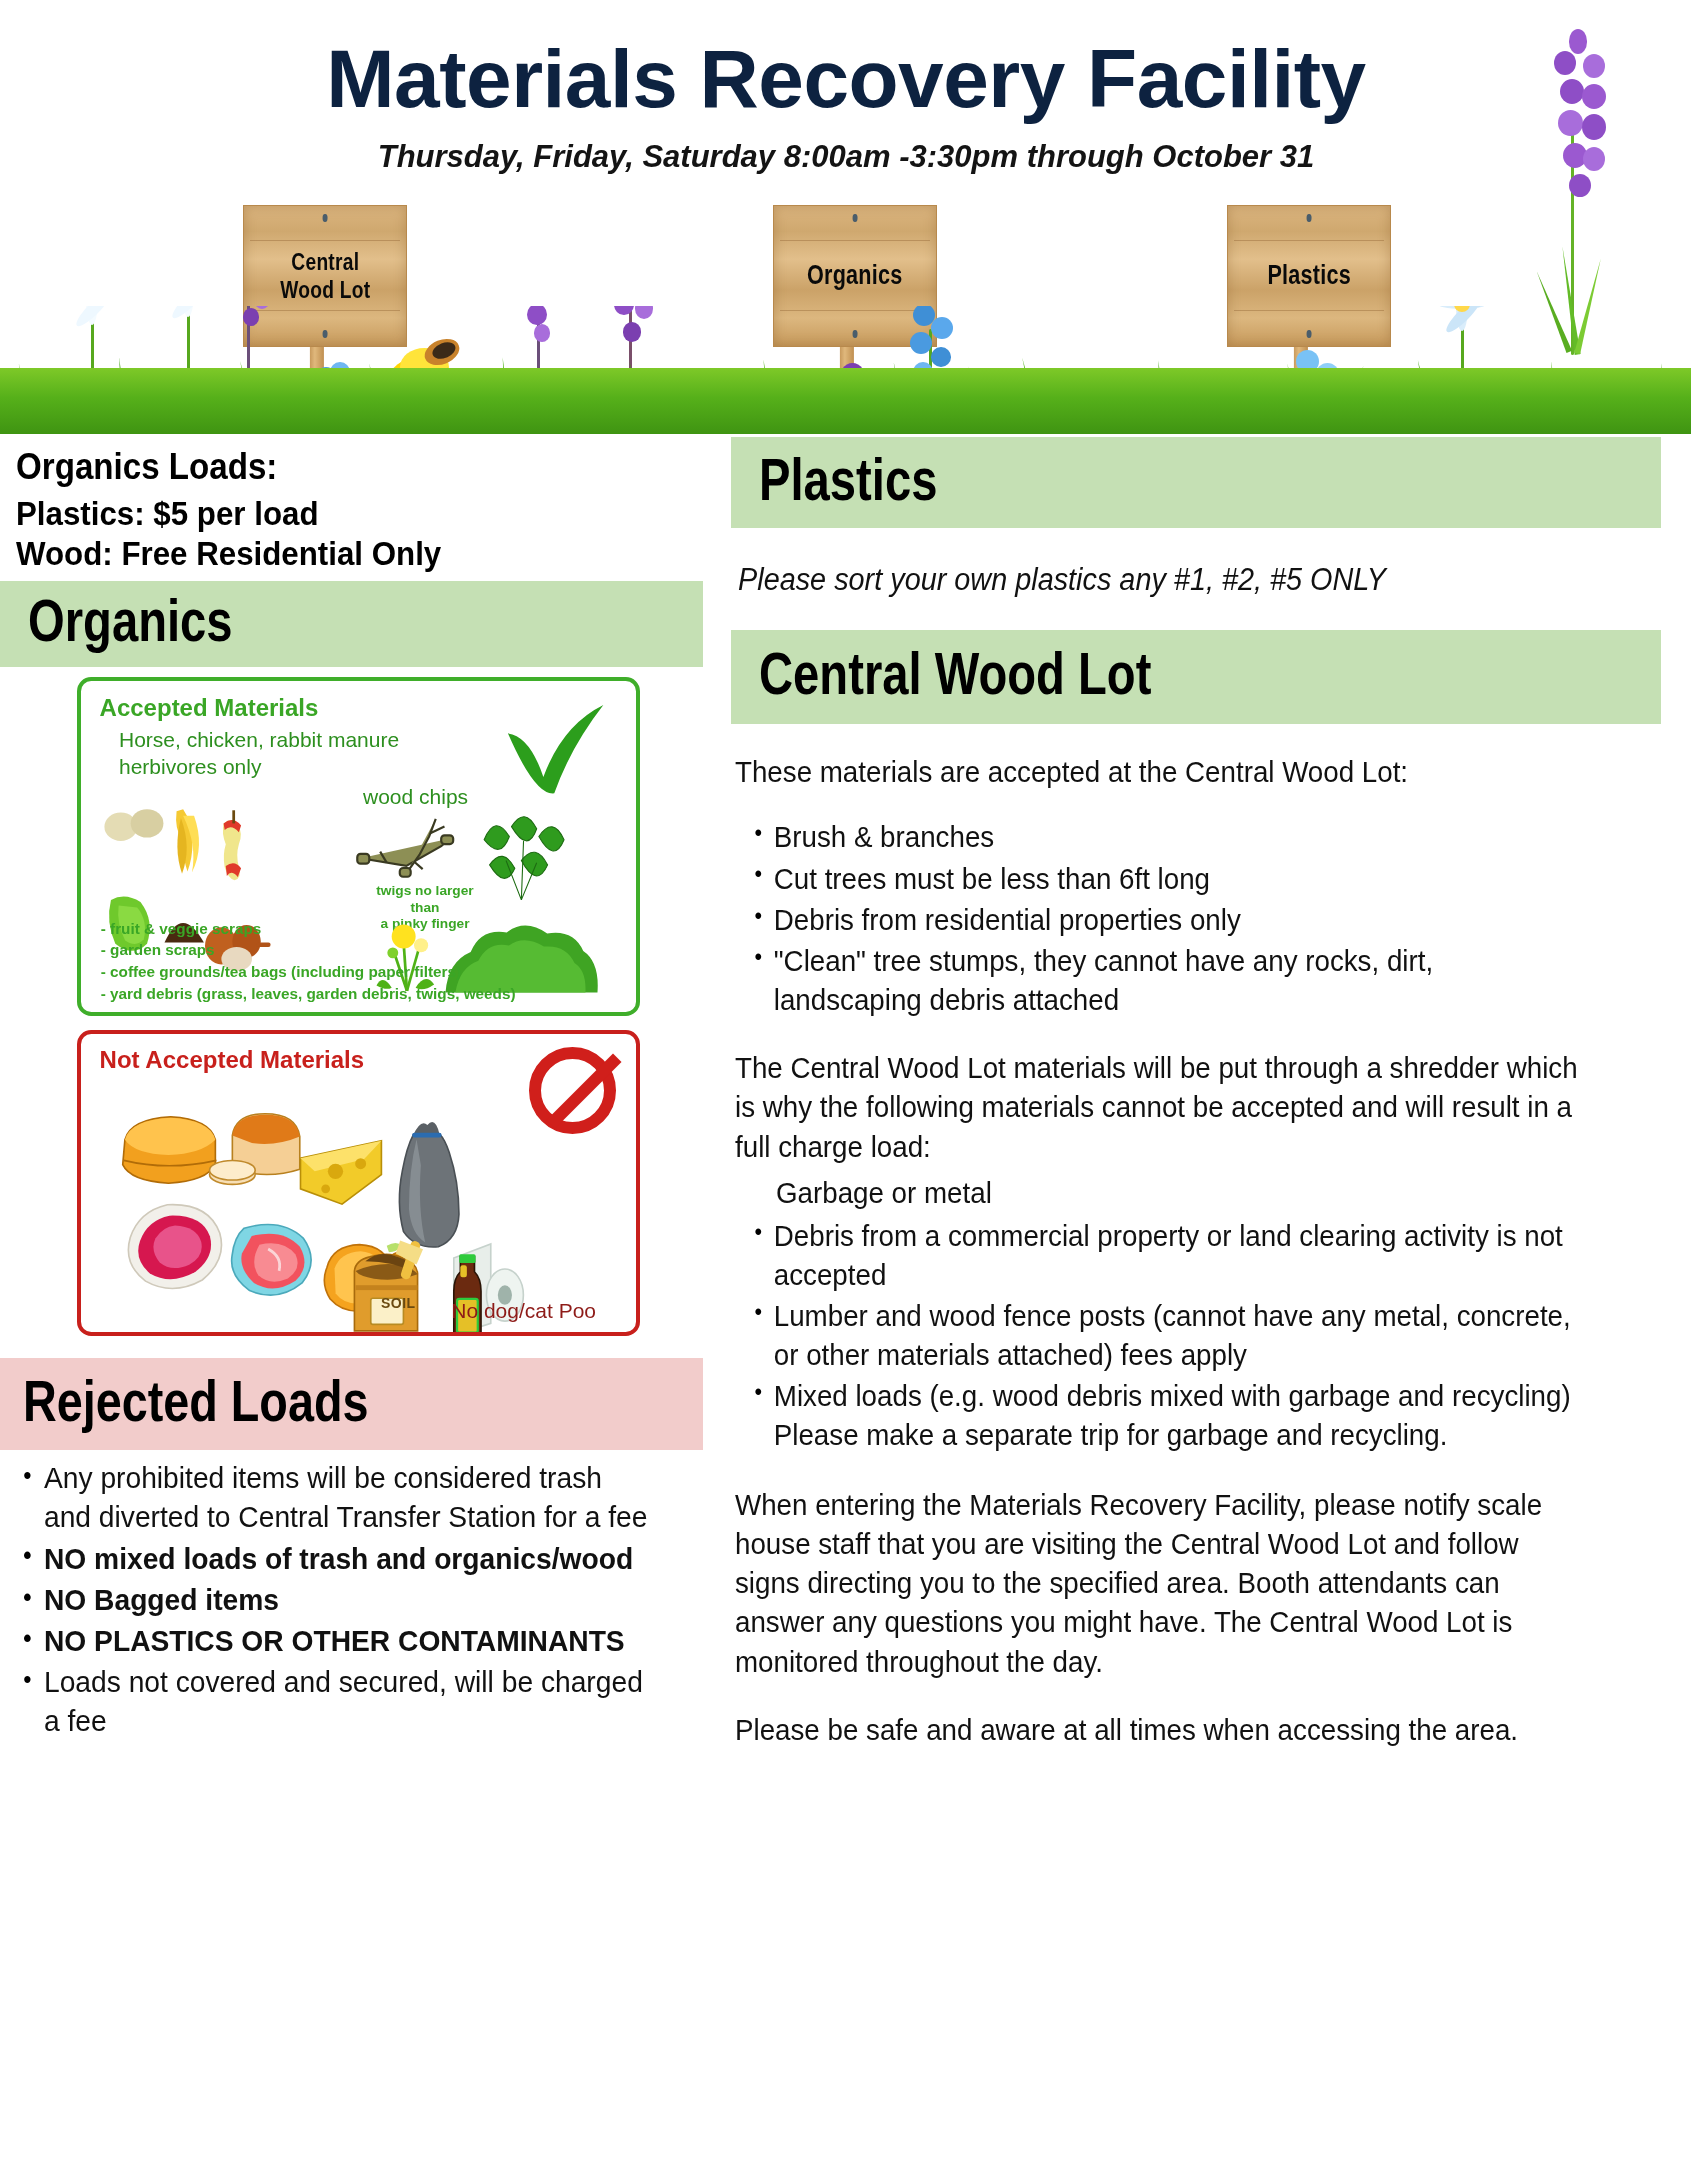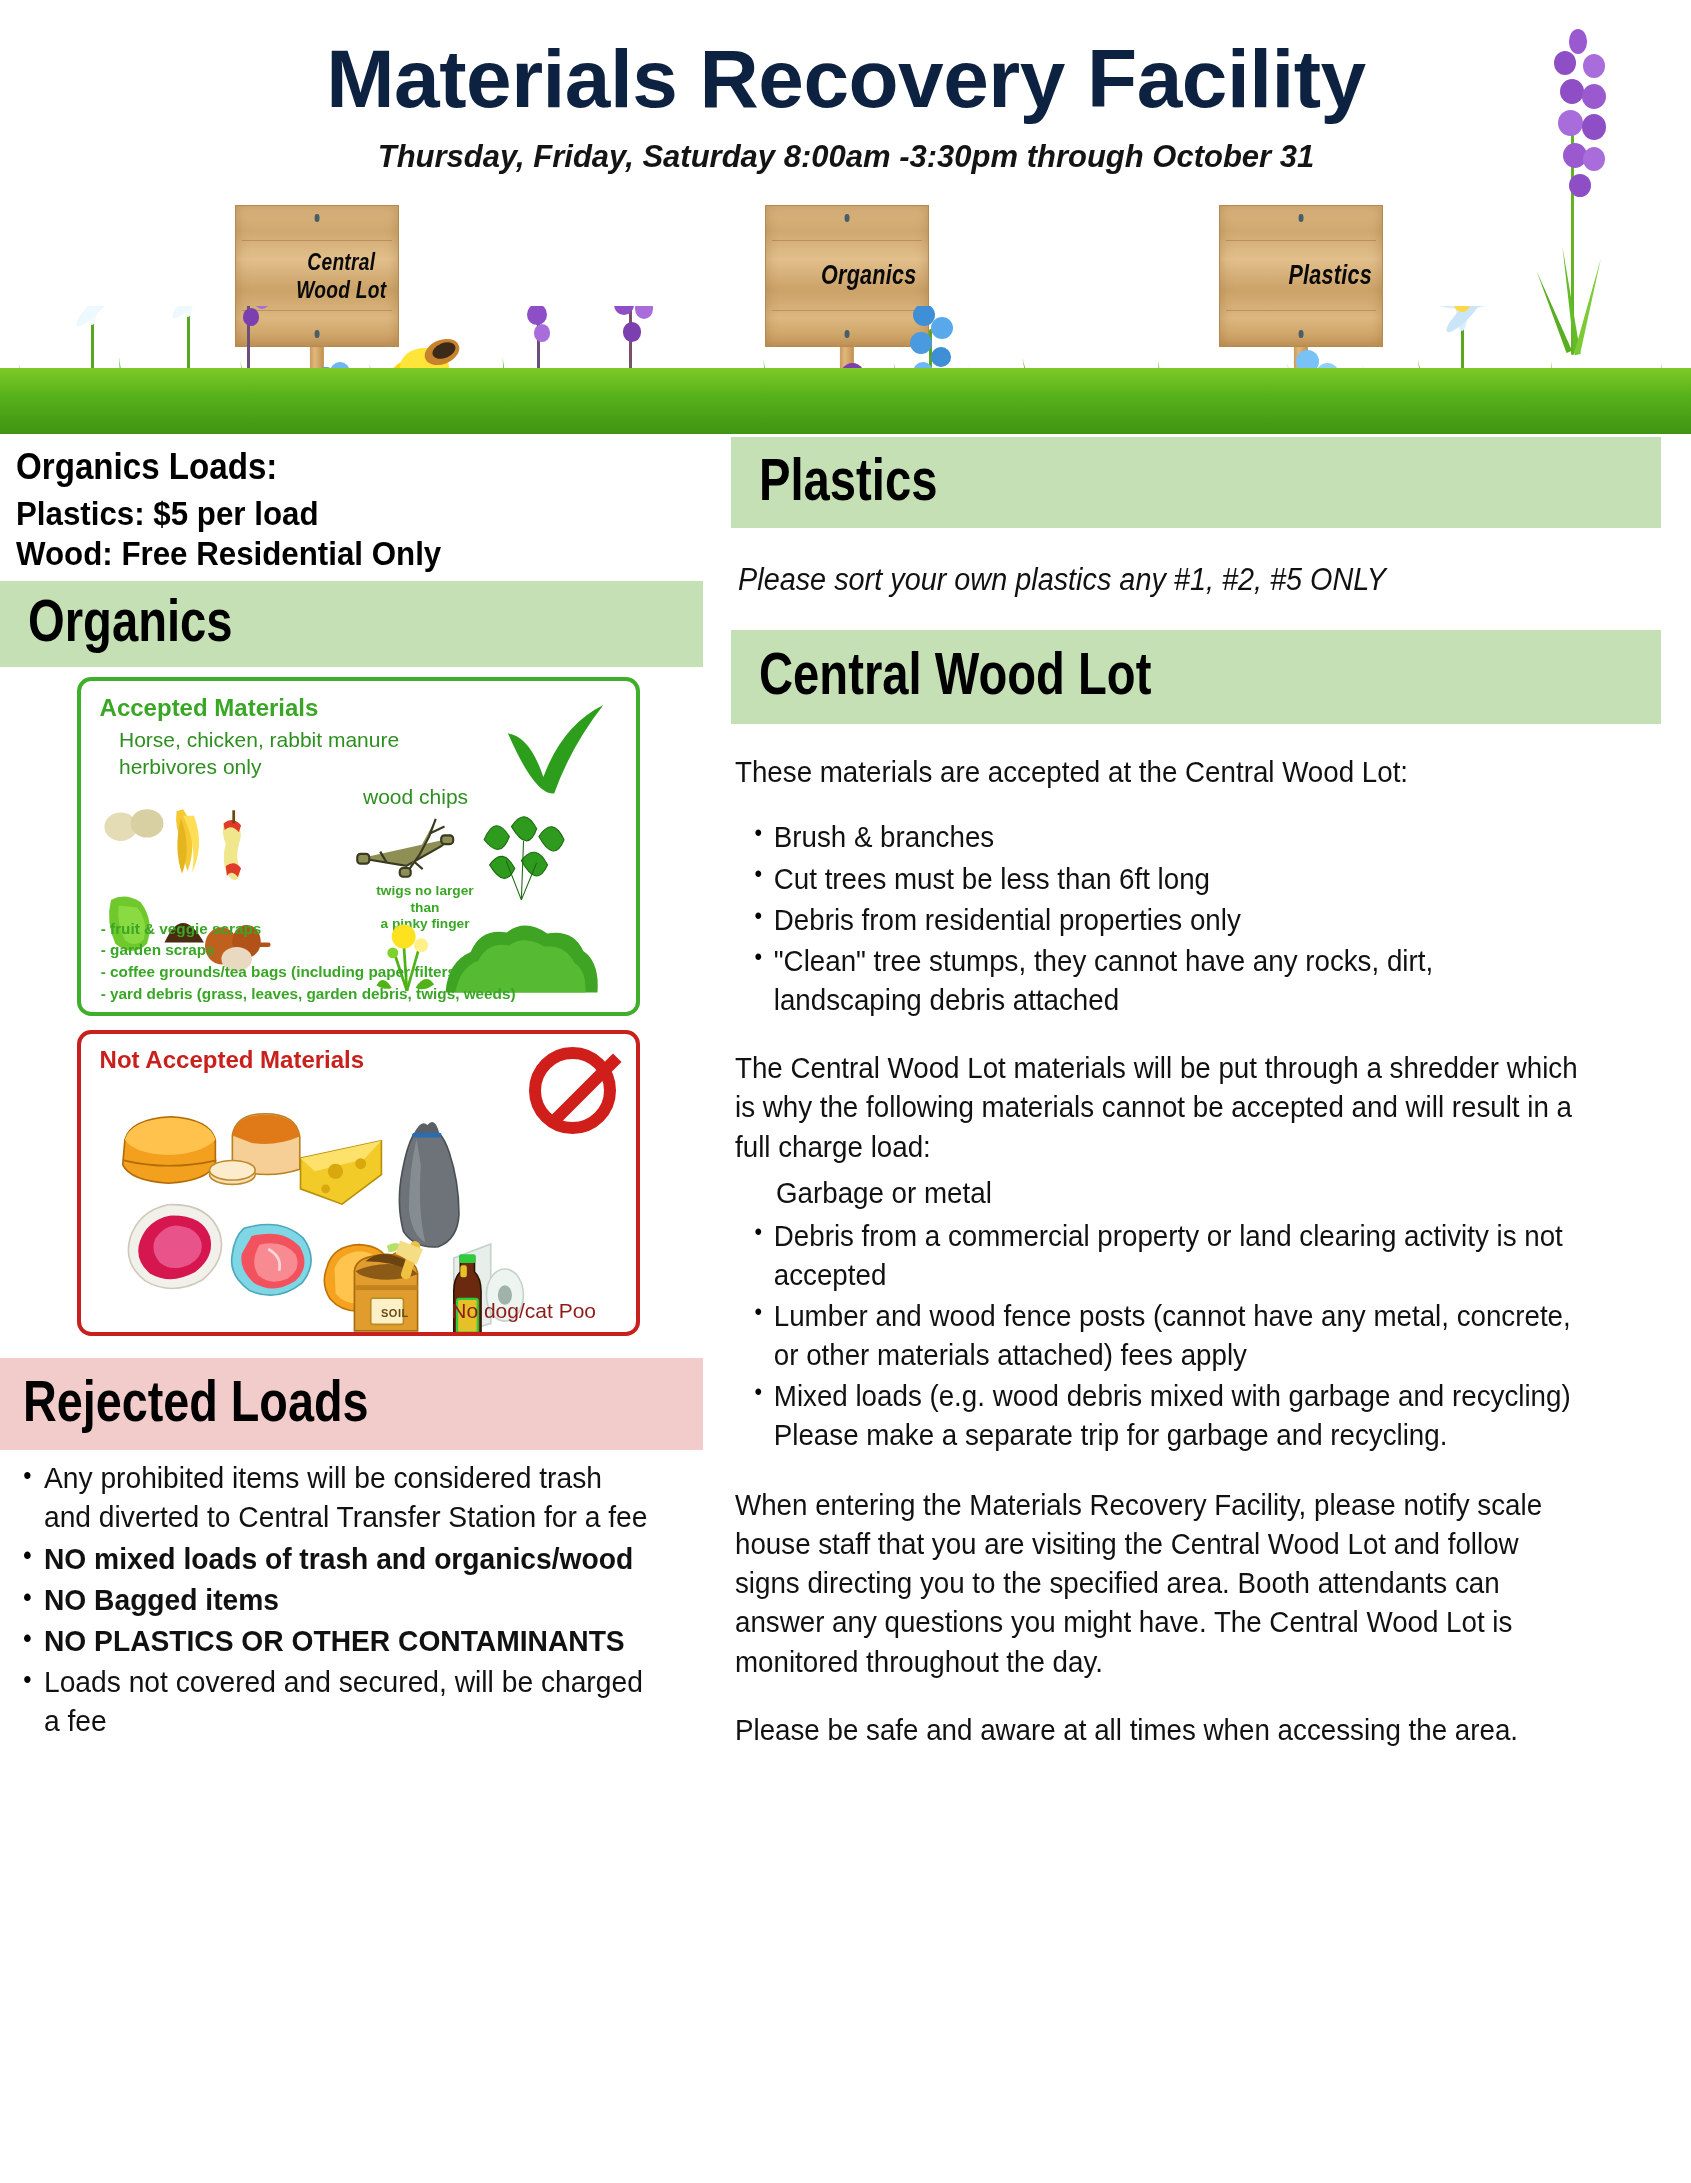--- a/index.html
+++ b/index.html
@@ -41,27 +41,26 @@
   .pet { position:absolute; border-radius:50%; }
 
   
   .sign { position:absolute; }
   .sign .post {
     position:absolute; left:50%; transform:translateX(-50%); bottom:0;
     width:14.2px; height:104px;
     background:linear-gradient(90deg,#c89a5d 0%, #e0b87c 35%, #c08f50 100%);
   }
   .sign .board {
-    position:absolute; left:0; top:0;
+    position:absolute; left:8px; top:0;
     background:linear-gradient(180deg,#dbb57f 0%,#cfa86f 18%,#e2bf8b 38%,#cba268 60%,#dcb77f 80%,#c79a5c 100%);
     border:1.1px solid #b8894c;
     box-shadow:inset 0 0 12px rgba(140,95,45,.38);
-    display:flex; align-items:center; justify-content:flex-end;
+    display:flex; align-items:center; justify-content:center;
     text-align:center;
-    font-style:italic;
   }
   .sign .board::before, .sign .board::after{
     content:""; position:absolute; left:4%; width:92%; height:1.1px;
     background:rgba(150,106,58,.45);
   }
   .sign .board::before{ top:24%; }
   .sign .board::after{ top:74%; }
   .sign .nail {
     position:absolute; left:50%; transform:translateX(-50%);
     width:4.9px; height:8.7px; background:#4a5d6b; border-radius:50%;
@@ -171,23 +170,22 @@
   .noentry {
     position:absolute; right:19.7px; top:13px; width:87px; height:87px;
     border:12px solid #d01f1b; border-radius:50%;
   }
   .noentry::after {
     content:""; position:absolute; left:-4.4px; top:26px;
     width:94px; height:12px; background:#d01f1b;
     transform:rotate(-45deg); transform-origin:center;
   }
   .soil-label {
-    position:absolute; font-size:11px; font-weight:bold; color:#6b4a10;
+    position:absolute; font-size:14px; font-weight:bold; color:#6b4a10;
     letter-spacing:0.5px;
-    margin-top:12px;
   }
   .art { position:absolute; }
 </style>
 </head>
 <body>
 
 <div class="page">
 
   <div class="header">
     <div class="title">Materials Recovery Facility</div>

